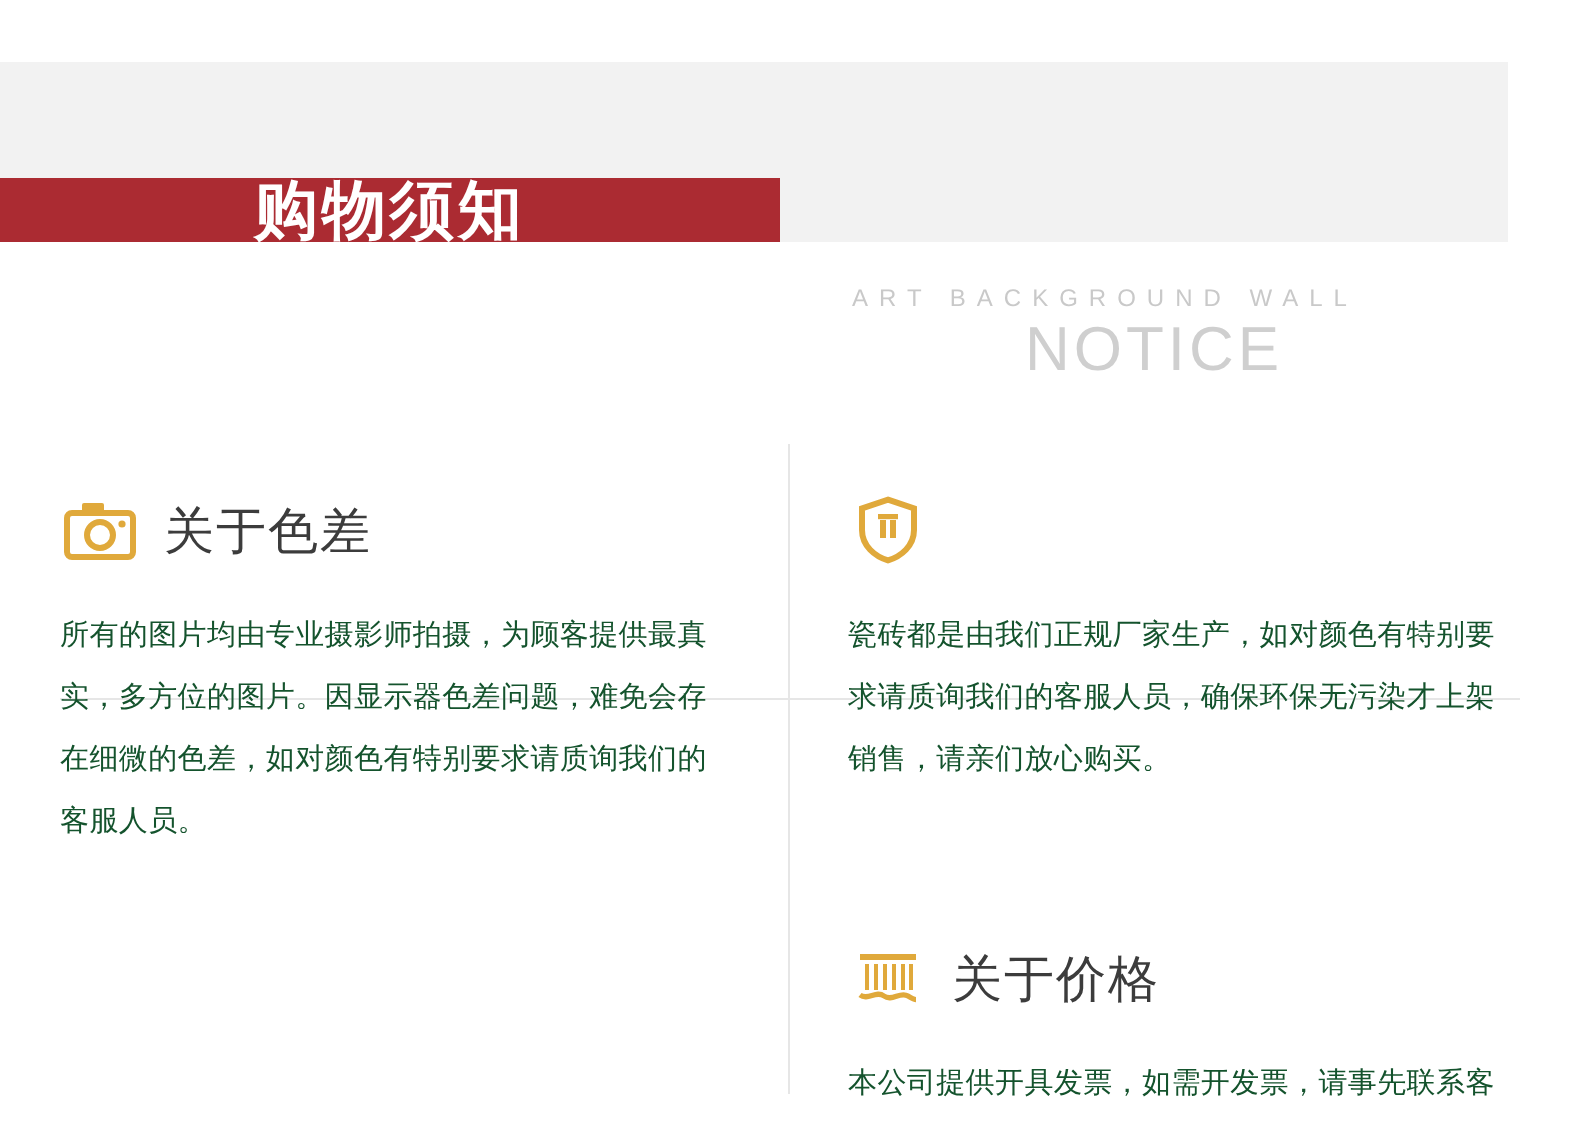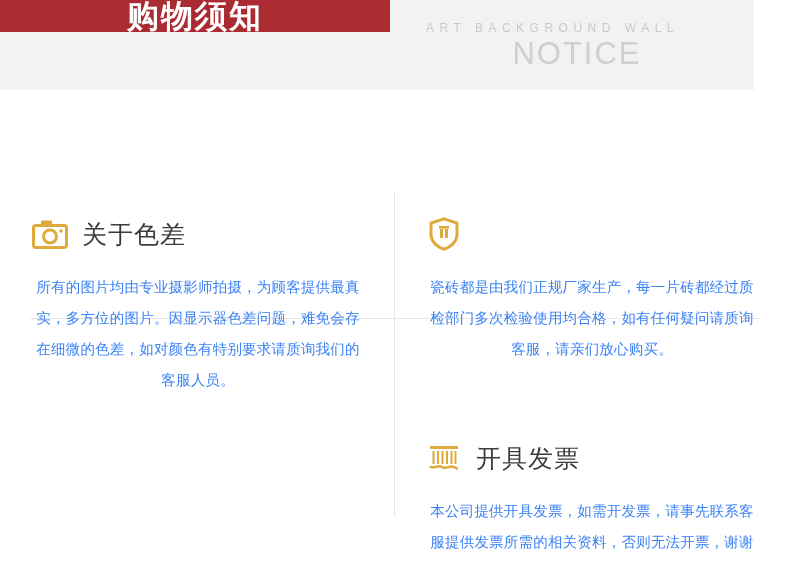--- a/index.html
+++ b/index.html
@@ -20,21 +20,22 @@
     background: #ffffff;
   }
 
   
   .header {
     position: relative;
     height: 90px;
     width: 754px;
     background: #f2f2f2;
     display: flex;
-    align-items: flex-start;
+    align-items: flex-end;
+    margin-top: 31px;
   }
   .header-red {
     width: 390px;
     background: #ab2b32;
     display: flex;
     align-items: center;
     justify-content: center;
   }
   .header-title {
     color: #ffffff;
@@ -133,24 +134,23 @@
   .cell-title {
     margin-left: 12px;
     font-size: 25px;
     color: #3c3c3c;
     letter-spacing: 1px;
   }
   .cell-body {
     margin-top: 16px;
     font-size: 14.5px;
     line-height: 31px;
-    color: #3b82f6;
+    color: #14532d;
     letter-spacing: 0.2px;
     width: 336px;
-    text-align: center;
   }
 </style>
 </head>
 <body>
 
 <div class="page">
 
   <div class="header">
     <div class="header-red">
       <span class="header-title">购物须知</span>
@@ -188,37 +188,37 @@
       <div class="cell-head">
         <span class="cell-icon">
           <svg width="30" height="34" viewBox="0 0 30 34" aria-hidden="true">
             <path d="M15 1.8 L28 6.2 V17 C28 25 21.5 30.2 15 32.2 C8.5 30.2 2 25 2 17 V6.2 Z" fill="none" stroke="#e0a93b" stroke-width="3"></path>
             <rect x="11" y="12" width="3" height="9" fill="#e0a93b"></rect>
             <rect x="16" y="12" width="3" height="9" fill="#e0a93b"></rect>
             <rect x="10" y="9" width="10" height="2.6" fill="#e0a93b"></rect>
           </svg>
         </span>
       </div>
-      <div class="cell-body">瓷砖都是由我们正规厂家生产，每一片砖都经过质检部门多次检验使用均合格，如有任何疑问请质询客服，请亲们放心购买。</div>
+      <div class="cell-body">瓷砖都是由我们正规厂家生产，如对颜色有特别要求请质询我们的客服人员，确保环保无污染才上架销售，请亲们放心购买。</div>
     </div>
 
 
     <div class="cell cell-4">
       <div class="cell-head">
         <span class="cell-icon">
           <svg width="32" height="30" viewBox="0 0 32 30" aria-hidden="true">
             <rect x="2" y="3" width="28" height="3" fill="#e0a93b"></rect>
             <rect x="4.5" y="8" width="2" height="13" fill="#e0a93b"></rect>
             <rect x="9" y="8" width="2" height="13" fill="#e0a93b"></rect>
             <rect x="13.5" y="8" width="2" height="13" fill="#e0a93b"></rect>
             <rect x="18" y="8" width="2" height="13" fill="#e0a93b"></rect>
             <rect x="22.5" y="8" width="2" height="13" fill="#e0a93b"></rect>
             <rect x="26.5" y="8" width="2" height="13" fill="#e0a93b"></rect>
             <path d="M2 23.5 C6 26.5 10 21 14 24 C18 27 22 21.5 26 24 C28 25.2 29.5 25.8 30 25.8" fill="none" stroke="#e0a93b" stroke-width="2.6"></path>
           </svg>
         </span>
-        <span class="cell-title">开具发票</span>
+        <span class="cell-title">关于价格</span>
       </div>
       <div class="cell-body">本公司提供开具发票，如需开发票，请事先联系客服提供发票所需的相关资料，否则无法开票，谢谢配合。</div>
     </div>
 
   </div>
 </div>
 
 </body></html>

